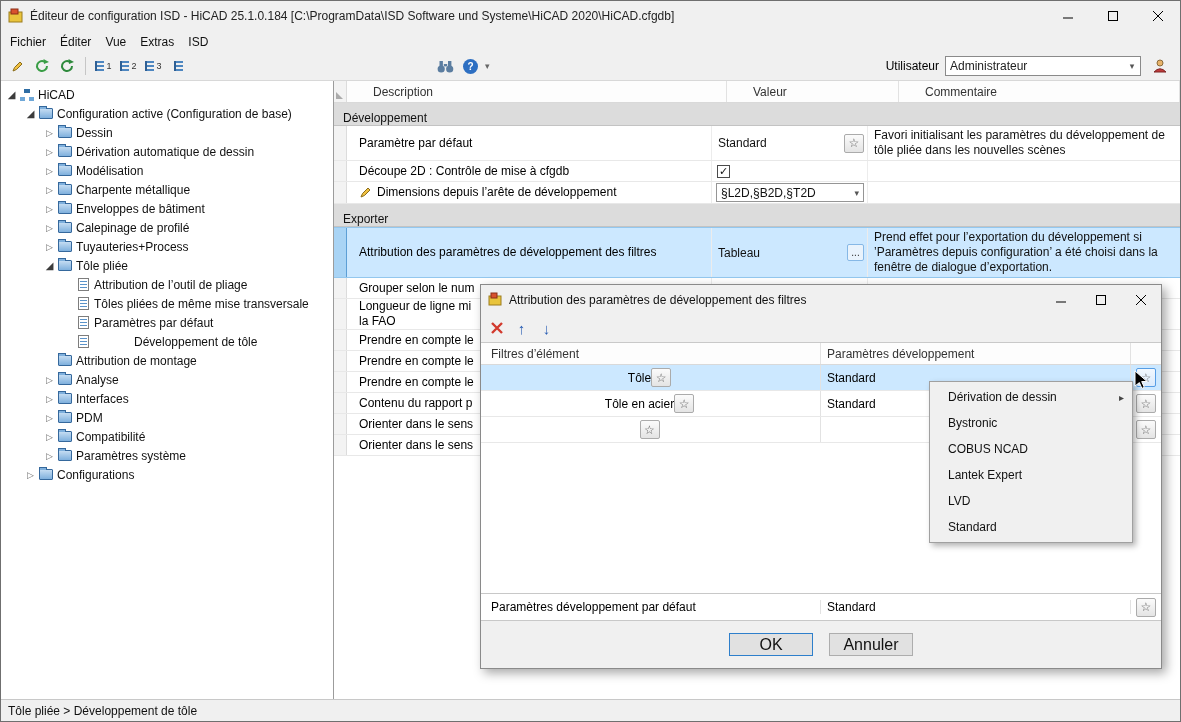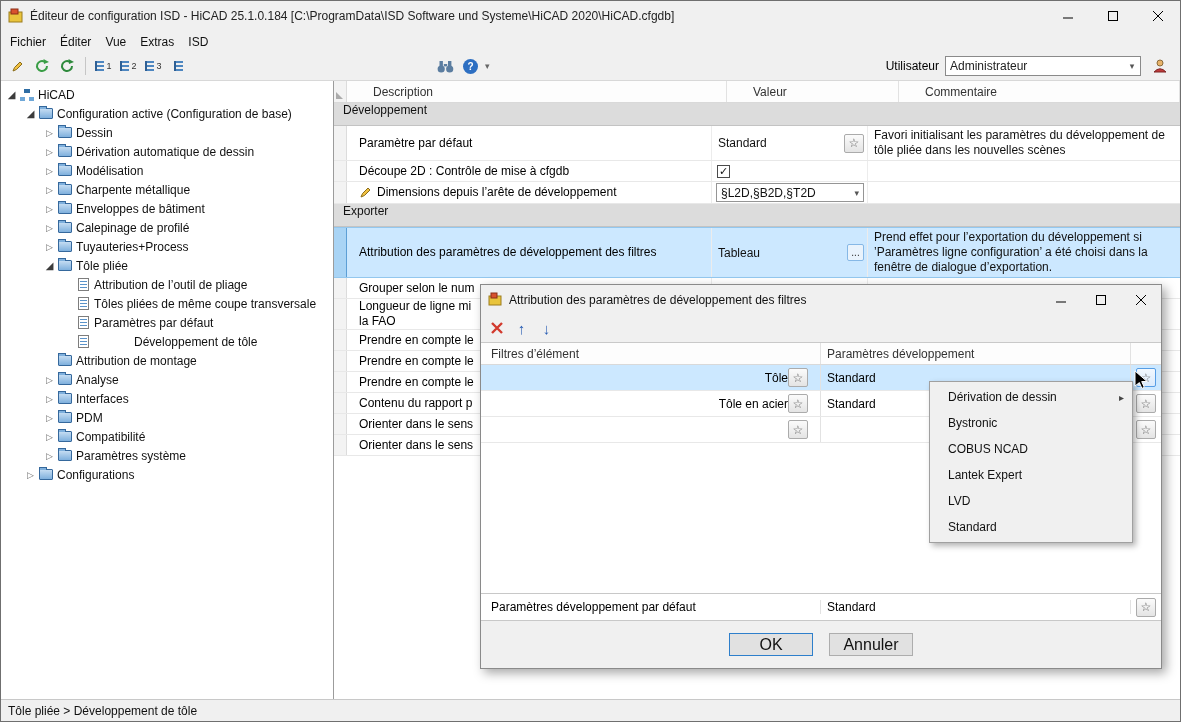--- a/index.html
+++ b/index.html
@@ -52,21 +52,21 @@
 
   
   .grid-panel { flex:1; background:#fff; display:flex; flex-direction:column; overflow:hidden; }
   .g-header { display:flex; height:22px; background:#fdfdfd; border-bottom:1px solid #d9d9d9;gap:16px; }
   .hcell { display:flex; align-items:center; padding-left:10px; color:#333; border-right:1px solid #e2e2e2; }
   .g-gut { width:13px; background:#f3f3f3; border-right:1px solid #dcdcdc; position:relative; flex:0 0 auto; }
   .corner-tri { position:absolute; bottom:3px; left:2px; width:0; height:0; border-bottom:7px solid #ababab; border-right:7px solid transparent; }
   .g-desc { width:364px; flex:0 0 auto; }
   .g-val { width:156px; flex:0 0 auto; }
   .g-com { flex:1; }
-  .g-section { display:flex; align-items:flex-start; height:23px; background:#dcdcdc; border-bottom:1px solid #c3c3c3; padding-left:9px; color:#111; }
+  .g-section { display:flex; align-items:flex-end; height:23px; background:#dcdcdc; border-bottom:1px solid #c3c3c3; padding-left:9px; color:#111; }
   .g-row { display:flex; min-height:21px; border-bottom:1px solid #e8e8e8; background:#fff; }
   .g-row .g-desc { display:flex; align-items:center; padding-left:12px; }
   .g-row .g-val { display:flex; align-items:center; padding:1px 3px 1px 4px; border-left:1px solid #ececec; }
   .g-row .g-com { padding:2px 6px 2px 6px; border-left:1px solid #ececec; color:#111; line-height:15px; }
   .g-row.sel { background:#cce8ff; border-top:1px solid #93c7ee; border-bottom:1px solid #93c7ee; }
   .g-row.sel .g-gut { background:#a9d4f5; border-right:1px solid #5c9fd6; }
   .dtext { line-height:15px; }
   .pencil-ic { margin-right:5px; flex:0 0 auto; }
   .vtext { flex:1; padding-left:2px; color:#111; }
   .star { width:20px; height:19px; border:1px solid #ababab; background:linear-gradient(#fbfbfb,#e4e4e4); border-radius:2px; font-size:12px; color:#5d5d5d; display:flex; align-items:center; justify-content:center; flex:0 0 auto; padding:0; }
@@ -86,21 +86,21 @@
   .dlg-title { margin-left:6px; color:#111; }
   .dlg-toolbar { height:28px; display:flex; align-items:center; padding-left:3px; }
   .arr { font-size:15px; font-weight:bold; color:#2b5fb4; line-height:1; }
   .dlg-table { flex:1; background:#fff; border-top:1px solid #c9c9c9; display:flex; flex-direction:column; }
   .dlg-header { display:flex; height:22px; background:#fdfdfd; border-bottom:1px solid #d9d9d9; }
   .dlg-cf { width:340px; flex:0 0 auto; border-right:1px solid #e2e2e2; display:flex; align-items:center; padding-left:10px; position:relative; }
   .dlg-cp { flex:1; border-right:1px solid #e2e2e2; display:flex; align-items:center; padding-left:6px; }
   .dlg-cs { width:30px; flex:0 0 auto; display:flex; align-items:center; justify-content:center; }
   .dlg-row { display:flex; height:26px; border-bottom:1px solid #e8e8e8; background:#fff; }
   .dlg-row.sel { background:#cce8ff; }
-  .dlg-row .dlg-cf { justify-content:flex-end; padding-right:12px; }
+  .dlg-row .dlg-cf { justify-content:center; padding-right:12px; }
   .dlg-filler { flex:1; background:#fff; }
   .dlg-default { display:flex; height:28px; border-top:1px solid #c8c8c8; border-bottom:1px solid #c8c8c8; background:#fff; align-items:center; }
   .dlg-footer { height:47px; display:flex; align-items:center; justify-content:center; gap:16px; }
   .btn { width:84px; height:23px; background:#e1e1e1; border:1px solid #adadad; font-family:inherit; font-size:16px; color:#111; }
   .btn.ok { border-color:#2e7fcb; }
 
   
   .popup { position:absolute; left:928px; top:380px; width:204px; background:#f0f0f0; border:1px solid #a0a0a0; box-shadow:3px 3px 6px rgba(0,0,0,.3); z-index:20; padding:2px 0; }
   .pm-item { height:26px; display:flex; align-items:center; padding:0 8px 0 18px; color:#111; }
   .pm-sub { margin-left:auto; font-size:10px; color:#444; }
@@ -262,21 +262,21 @@
           <span class="tlabel">Tôle pliée</span>
         </div>
         <div class="tree-item" style="padding-left: 61px;">
           <span class="tw"></span>
           <span class="icon-page"></span>
           <span class="tlabel">Attribution de l’outil de pliage</span>
         </div>
         <div class="tree-item" style="padding-left: 61px;">
           <span class="tw"></span>
           <span class="icon-page"></span>
-          <span class="tlabel">Tôles pliées de même coupe transversale</span>
+          <span class="tlabel">Tôles pliées de même mise transversale</span>
         </div>
         <div class="tree-item" style="padding-left: 61px;">
           <span class="tw"></span>
           <span class="icon-page"></span>
           <span class="tlabel">Paramètres par défaut</span>
         </div>
         <div class="tree-item sel" style="padding-left: 61px;">
           <span class="tw"></span>
           <span class="icon-page"></span>
           <span class="tlabel">Développement de tôle</span>
@@ -380,21 +380,21 @@
             <div class="g-gut"></div>
             <div class="g-desc">
               <div class="dtext">
                 <div>Attribution des paramètres de développement des filtres</div>
               </div>
             </div>
             <div class="g-val">
               <span class="vtext">Tableau</span>
               <button class="dots-btn">...</button>
             </div>
-            <div class="g-com">Prend effet pour l’exportation du développement si ’Paramètres ligne configuration’ a été choisi dans la fenêtre de dialogue d’exportation.</div>
+            <div class="g-com">Prend effet pour l’exportation du développement si ’Paramètres depuis configuration’ a été choisi dans la fenêtre de dialogue d’exportation.</div>
           </div>
           <div class="g-row">
             <div class="g-gut"></div>
             <div class="g-desc">
               <div class="dtext">
                 <div>Grouper selon le num</div>
               </div>
             </div>
             <div class="g-val"></div>
             <div class="g-com"></div>

